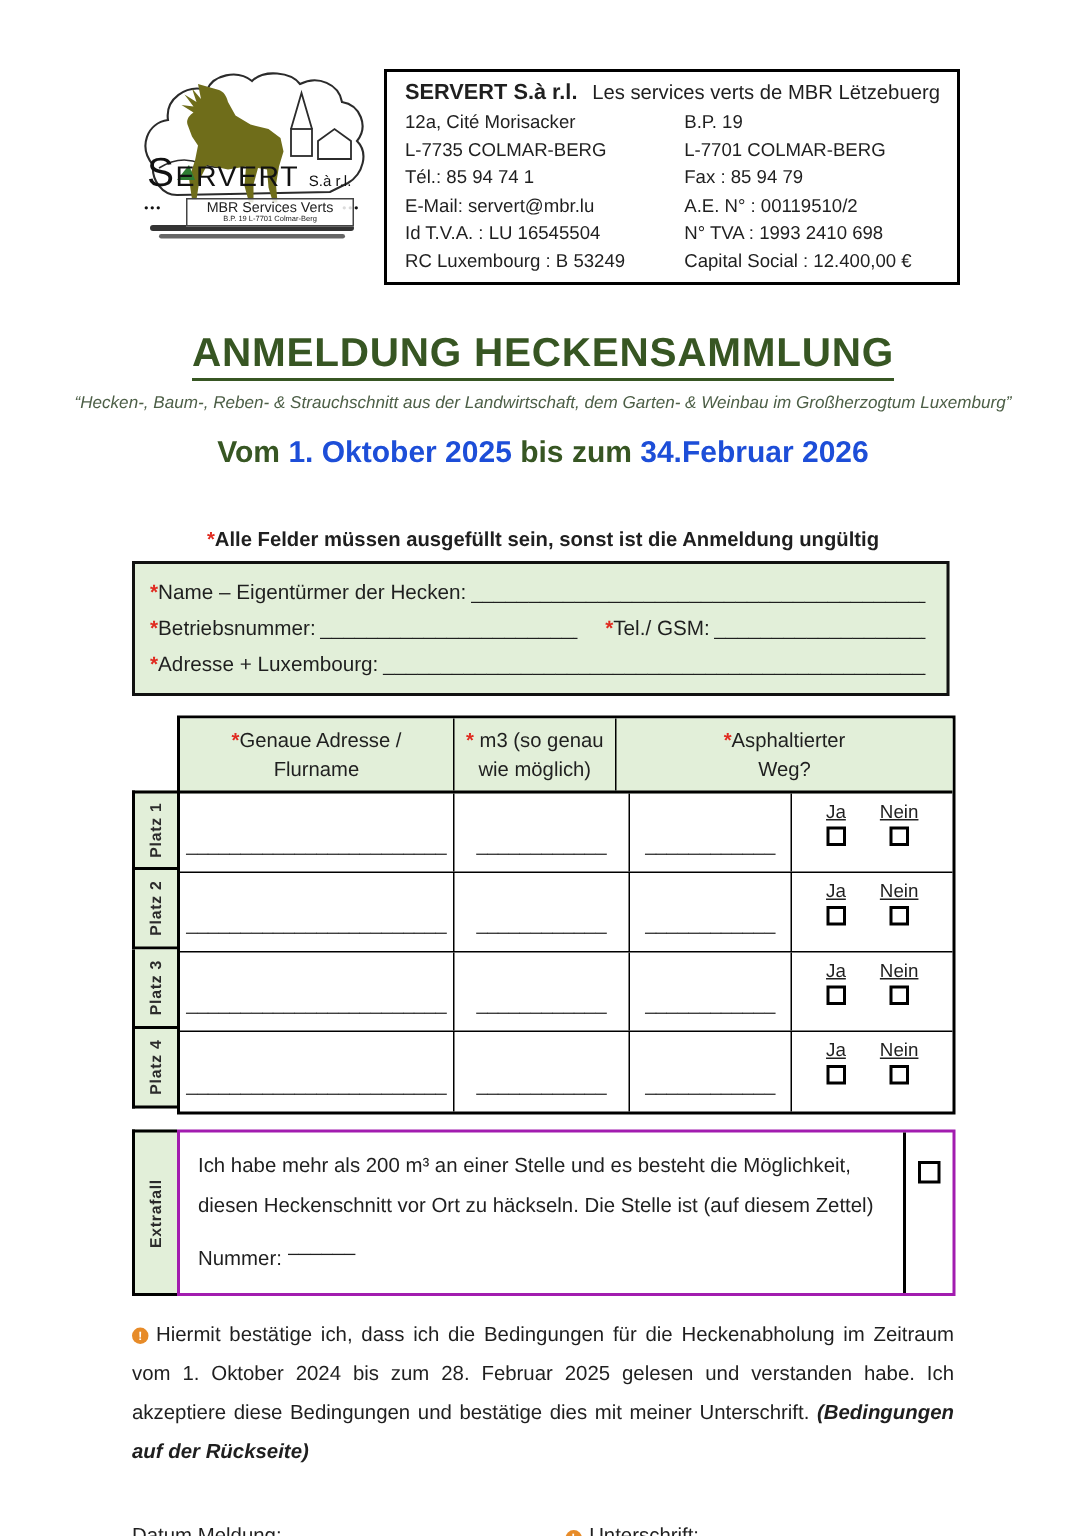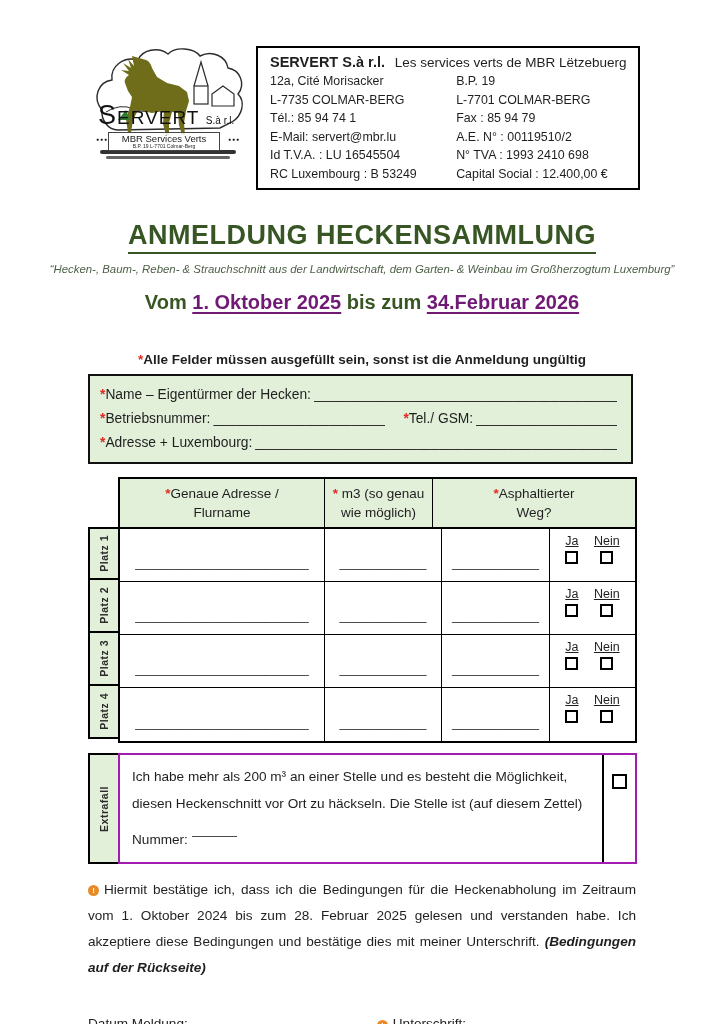--- a/index.html
+++ b/index.html
@@ -14,42 +14,42 @@
   .sheet { width:724px; height:1024px; position:relative; }
 
   
   .header { display:flex; margin:46px 84px 0 88px; gap:8px; align-items:stretch; }
   .logo { width:160px; height:118px; position:relative; flex:none; }
   .logo svg { position:absolute; inset:0; }
   .logo-wordmark { position:absolute; left:10px; top:54px; white-space:nowrap; }
   .logo-name { display:inline-block; font-size:19px; letter-spacing:1px; color:#111; font-weight:500; }
   .logo-name::first-letter { font-size:27px; }
   .logo-suffix { font-size:10px; color:#111; margin-left:2px; }
-  .logo-banner { position:absolute; left:20px; top:86px; width:112px; border:1px solid #444; text-align:center; background:rgba(255,255,255,.85); line-height:1.05; padding:1px 0; }
+  .logo-banner { position:absolute; left:36px; top:86px; width:112px; border:1px solid #444; text-align:center; background:rgba(255,255,255,.85); line-height:1.05; padding:1px 0; }
   .logo-banner-main { font-size:9.5px; color:#222; }
   .logo-banner-sub { font-size:5px; color:#222; }
   .logo-dots { position:absolute; top:90px; font-size:5px; letter-spacing:1px; color:#111; }
   .logo-dots.left { left:8px; } .logo-dots.right { right:8px; }
 
   .info-box { flex:1; border:2px solid #000; padding:6px 10px 5px 12px; }
   .info-title { font-size:13.5px; margin-bottom:3px; white-space:nowrap; }
   .info-title .nm { font-weight:bold; font-size:14.5px; }
   .info-title .tg { font-size:13.5px; margin-left:6px; }
   .info-grid { display:grid; grid-template-columns: 52% 48%; row-gap:1.5px; }
   .info-cell { font-size:12.4px; line-height:1.38; white-space:nowrap; }
 
   
   .title-wrap { text-align:center; margin-top:30px; }
   .main-title {
     display:inline-block; font-size:27px; font-weight:bold; color:#375623;
     border-bottom:2.5px solid #375623; padding-bottom:1px; letter-spacing:0.5px;
   }
   .subtitle { text-align:center; font-size:11.4px; font-style:italic; color:#4d5f47; margin-top:9px; }
   .period { text-align:center; font-size:20px; font-weight:bold; color:#375623; margin-top:16px; }
-  .period .date { color:#701a75; text-decoration:underline; text-decoration-thickness:2px; text-underline-offset:3px; }
+  .period .date { color:#1d4ed8; text-decoration-thickness:2px; text-underline-offset:3px; }
   .ast { color:#e02b20; font-weight:bold; }
 
   .required-note { text-align:center; font-size:13.5px; font-weight:bold; margin-top:38px; }
 
   
   .owner-box {
     margin:7px 91px 0 88px; background:#e2efd9; border:2px solid #111;
     padding:9px 14px 12px 10px; font-size:13.8px;
   }
   .owner-row { display:flex; align-items:baseline; margin-top:9px; white-space:nowrap; }
@@ -69,21 +69,21 @@
   }
   .label-cell:first-child { border-top:2px solid #000; }
   .vtext { writing-mode:vertical-rl; transform:rotate(180deg); font-size:10.5px; font-weight:bold; color:#2b2b2b; letter-spacing:0.5px; }
   .main-table { flex:1; border:2px solid #000; }
   .header-row { display:flex; height:50px; background:#e2efd9; border-bottom:2px solid #000; }
   .h-cell {
     display:flex; flex-direction:column; align-items:center; justify-content:center;
     font-size:13.5px; border-right:1.5px solid #000; text-align:center; line-height:1.45;
   }
   .h-cell:last-child { border-right:none; }
-  .c1 { width:205px; } .c2 { width:117px; } .c3 { width:108px;justify-content:center; } .c4 { flex:1; }
+  .c1 { width:183px; } .c2 { width:117px; } .c3 { width:108px;justify-content:center; } .c4 { flex:1; }
   .data-row { display:flex; height:53px; border-bottom:1.5px solid #000; }
   .data-row:last-child { border-bottom:none; }
   .d-cell {
     border-right:1.5px solid #000; display:flex; align-items:flex-end; justify-content:center;
     padding-bottom:11px; font-size:13px; overflow:hidden;
   }
   .d-cell:last-child { border-right:none;text-decoration:underline; }
   .yn-cell { display:flex; align-items:flex-start; justify-content:space-evenly; padding-top:5px; padding-bottom:0; }
   .yn-col { display:flex; flex-direction:column; align-items:center; gap:3px; font-size:12.5px; }
   .checkbox { width:13px; height:13px; border:2px solid #000; background:#fff; display:inline-block; }

